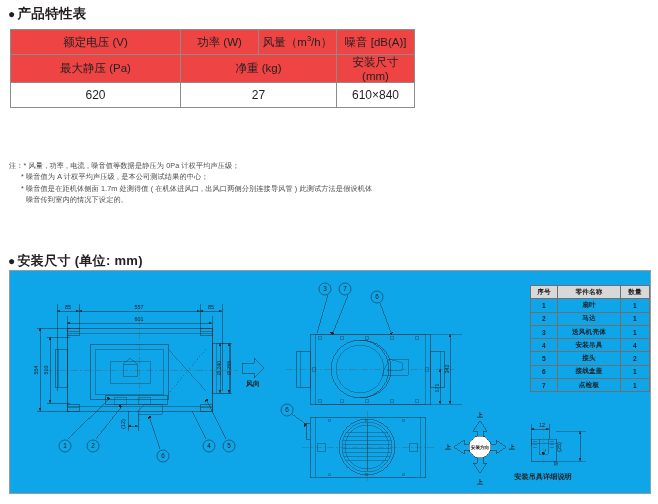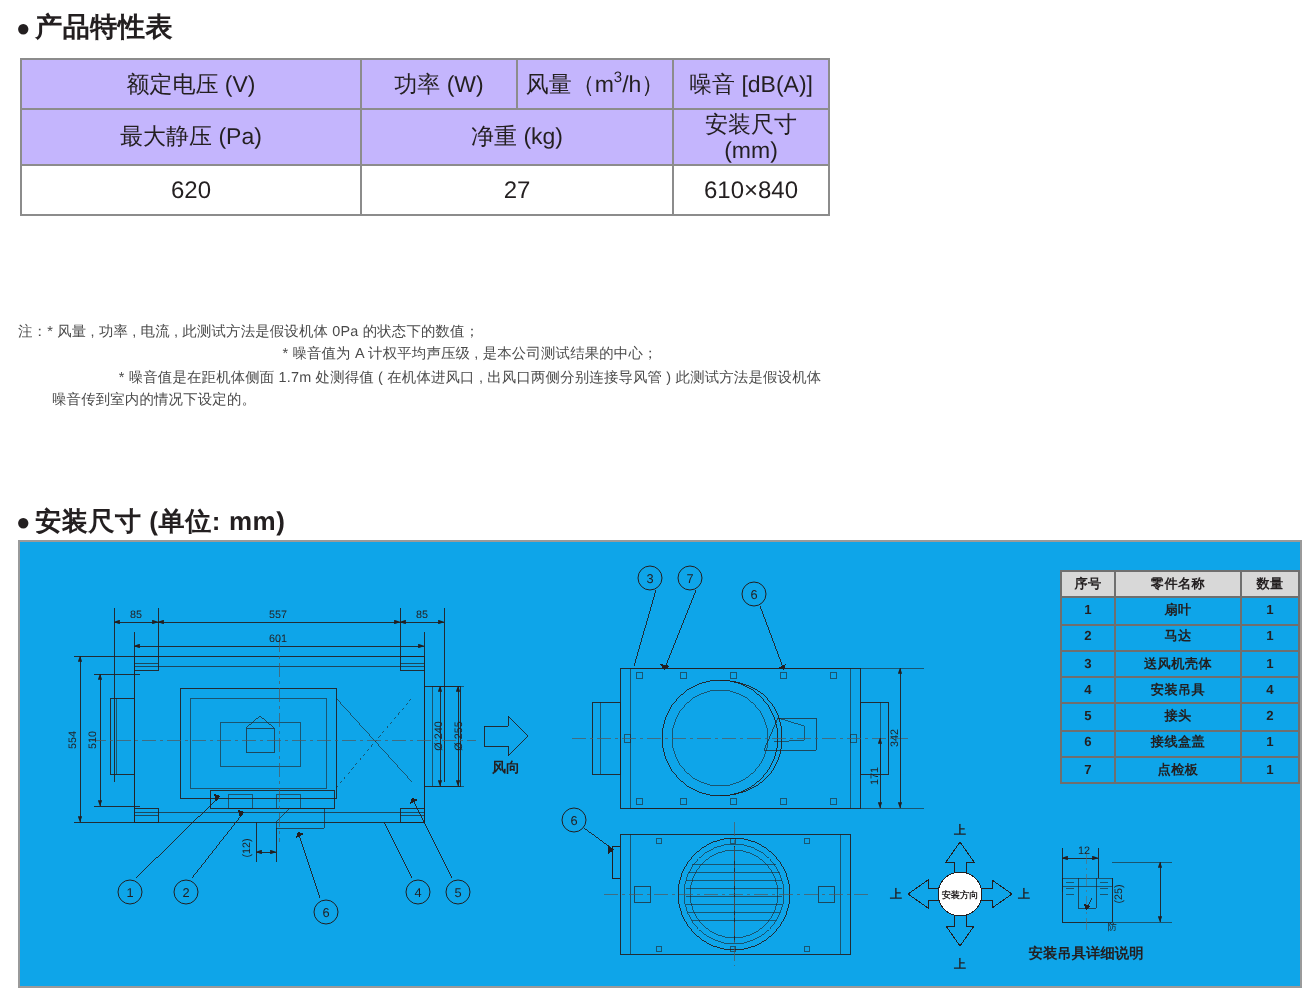--- a/index.html
+++ b/index.html
@@ -46,39 +46,39 @@
     font-size: 11.5px;
   }
   #spec-table td {
     border: 1px solid #8c8c8c;
     text-align: center;
     height: 24px;
     padding: 0 2px;
     color: #231f20;
   }
   #spec-table tr.hdr td {
-    background: #c4b5fd;
+    background: #ef4444;
   }
   .val-strong { font-size: 12px; }
   sup.m3 { font-size: 7.5px; vertical-align: super; }
 
   
   #notes {
     position: absolute;
     left: 9px;
     top: 160px;
     width: 440px;
     font-size: 7.2px;
     line-height: 11.4px;
     color: #4a4a4a;
     letter-spacing: 0.1px;
   }
   #notes .note-line { white-space: nowrap; }
   #notes .note-lead { margin-left: 0; }
-  #notes .note-ind { margin-left: 12px; text-align: center; }
+  #notes .note-ind { margin-left: 12px; }
   #notes .note-ind2 { margin-left: 17px; }
 
   
   #diagram-frame {
     position: absolute;
     left: 9px;
     top: 270px;
     width: 640px;
     height: 222px;
     border: 1px solid #9a9a9a;
@@ -147,21 +147,21 @@
     </tr>
     <tr>
       <td class="val-strong">620</td>
       <td colspan="2" class="val-strong">27</td>
       <td class="val-strong">610×840</td>
     </tr>
   </tbody>
 </table>
 
 <div id="notes">
-  <div class="note-line note-lead"><span>注：</span><span>* 风量 , 功率 , 电流 , 此测试方法是假设机体 0Pa 的状态下的数值；</span></div>
+  <div class="note-line note-lead"><span>注：</span><span>* 风量 , 功率 , 电流 , 噪音值等数据是静压为 0Pa 计权平均声压级；</span></div>
   <div class="note-line note-ind">* 噪音值为 A 计权平均声压级 , 是本公司测试结果的中心；</div>
   <div class="note-line note-ind">* 噪音值是在距机体侧面 1.7m 处测得值 ( 在机体进风口 , 出风口两侧分别连接导风管 ) 此测试方法是假设机体</div>
   <div class="note-line note-ind2">噪音传到室内的情况下设定的。</div>
 </div>
 
 <div class="section-heading" id="heading-dim">
   <span class="bullet">●</span>
   <span class="heading-unit">安装尺寸 (单位: mm)</span>
 </div>
 

